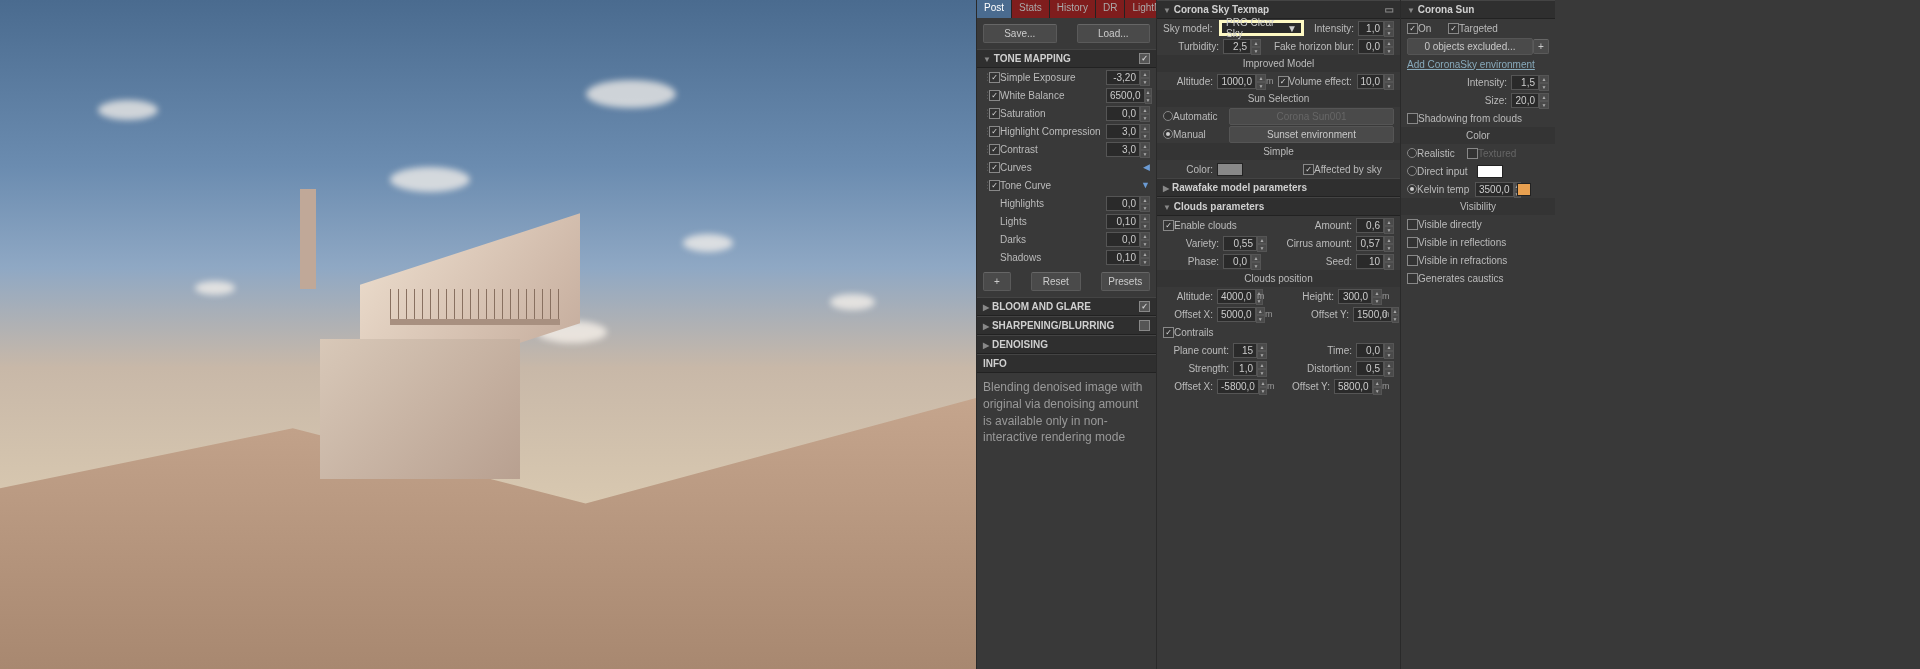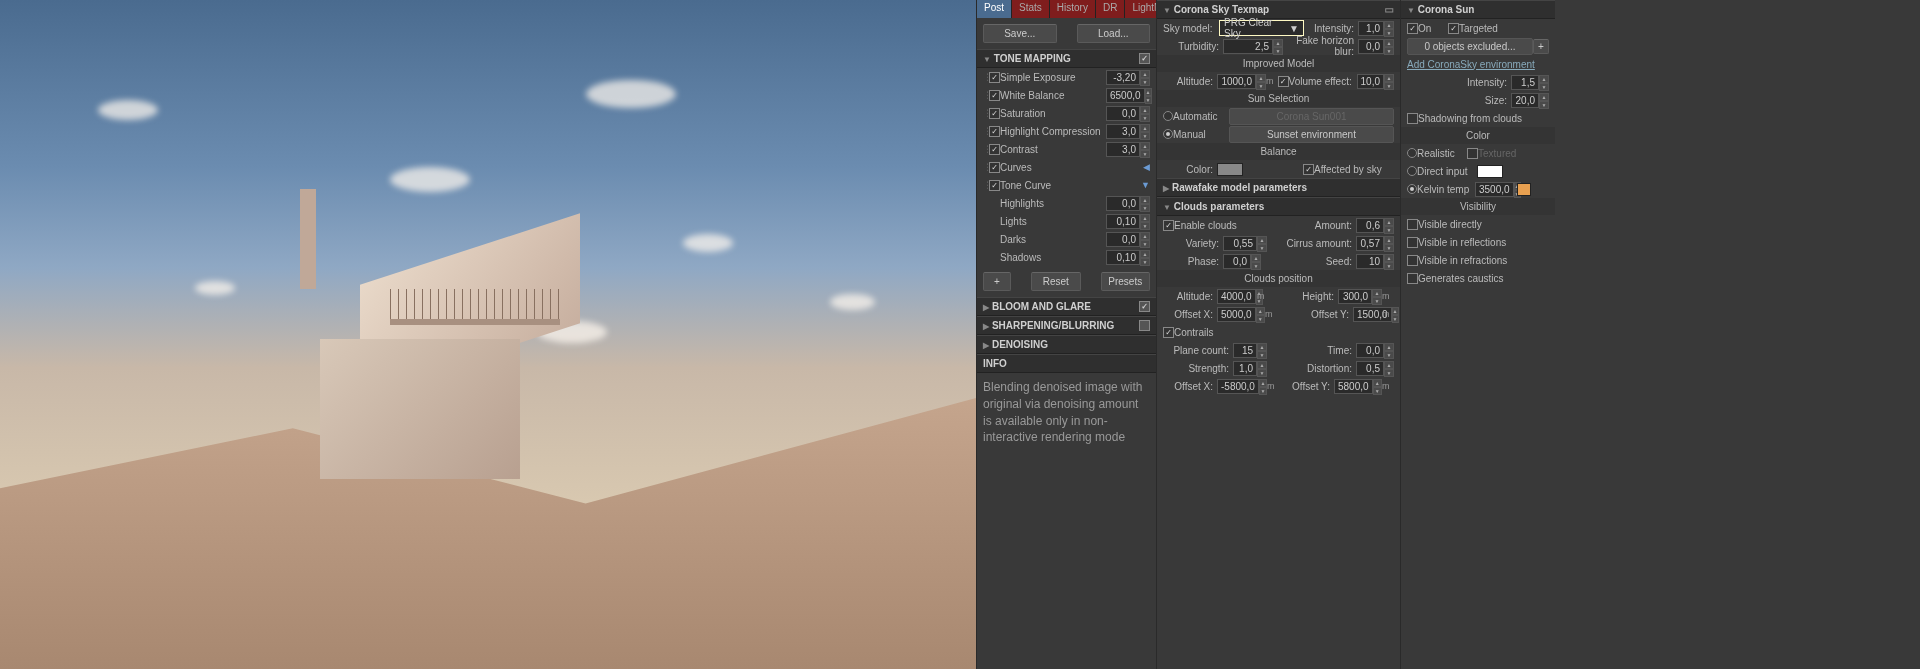--- a/index.html
+++ b/index.html
@@ -39,21 +39,21 @@
   .row .radio { width:10px; height:10px; border:1px solid #888; border-radius:50%; background:#333; display:inline-flex; align-items:center; justify-content:center; cursor:pointer;}
   .row .radio.on::after{content:""; width:4px; height:4px; background:#ccc; border-radius:50%;}
   .row .lbl { flex: 1; font-size: 10px; color:#bbb;}
   .row .lbl.right { text-align:right; margin-right:4px;}
   .row .spin { width: 44px; height:15px; display:flex; }
   .row .spinval { flex:1; background:#2a2a2a; border:1px solid #555; color:#ccc; font-size:10px; text-align:right; padding:0 3px; line-height:13px;}
   .row .spinbtn { width:10px; display:flex; flex-direction:column; }
   .row .spinbtn div { flex:1; background:#4a4a4a; border:1px solid #555; font-size:5px; text-align:center; line-height:6px; cursor:pointer; color:#aaa;}
   .row .unit { font-size:9px; color:#999; width:12px;}
   .row .tri-r { color:#6b9bd4; font-size:9px;}
-  .row .dropdown { flex:1; background:#2a2a2a; border:1px solid #fef9c3; color:#ccc; font-size:10px; padding:1px 4px; height:16px; display:flex; justify-content:space-between; align-items:center; cursor:pointer;}
+  .row .dropdown { flex:1; background:#2a2a2a; border:3px solid #fef9c3; color:#ccc; font-size:10px; padding:1px 4px; height:16px; display:flex; justify-content:space-between; align-items:center; cursor:pointer;}
   .row .swatch { width:26px; height:13px; border:1px solid #222; cursor:pointer;}
   .row .widebtn { flex:1; background:#4a4a4a; border:1px solid #555; text-align:center; font-size:10px; padding:2px 0; cursor:pointer; border-radius:2px;}
   
   .info-text { padding:6px; font-size:12px; color:#999; line-height:1.4;}
   .subhead { padding:3px 6px; font-size:10px; color:#bbb; background:#343434;text-align:center;}
   .disabled { color:#666 !important;}
   .kelvin-sw{width:14px;height:13px;background:#e8a050;border:1px solid #222;}
 </style>
 </head>
 <body>
@@ -247,21 +247,21 @@
     <div class="spin" style="width:36px">
         <div class="spinval">1,0</div>
         <div class="spinbtn">
           <div>▲</div>
           <div>▼</div>
         </div>
       </div>
   </div>
   <div class="row">
     <span class="lbl right" style="flex:0 0 56px">Turbidity:</span>
-    <div class="spin" style="width:60px">
+    <div class="spin" style="width:38px">
         <div class="spinval">2,5</div>
         <div class="spinbtn">
           <div>▲</div>
           <div>▼</div>
         </div>
       </div>
     <span class="lbl right">Fake horizon blur:</span>
     <div class="spin" style="width:36px">
         <div class="spinval">0,0</div>
         <div class="spinbtn">
@@ -295,21 +295,21 @@
   <div class="row">
     <span class="radio"></span>
     <span class="lbl" style="flex:0 0 56px">Automatic</span>
     <div class="widebtn disabled">Corona Sun001</div>
   </div>
   <div class="row">
     <span class="radio on"></span>
     <span class="lbl" style="flex:0 0 56px">Manual</span>
     <div class="widebtn">Sunset environment</div>
   </div>
-  <div class="subhead">Balance</div>
+  <div class="subhead">Simple</div>
   <div class="row">
     <span class="lbl right" style="flex:0 0 50px">Color:</span>
     <div class="swatch" style="background:#888"></div>
     <span style="flex:1"></span>
     <span class="chk on"></span>
     <span class="lbl" style="flex:0 0 80px">Affected by sky</span>
   </div>
   <div class="section-header">
       <span><span class="tri">▶</span> <span>Rawafake model parameters</span></span>
     </div>

